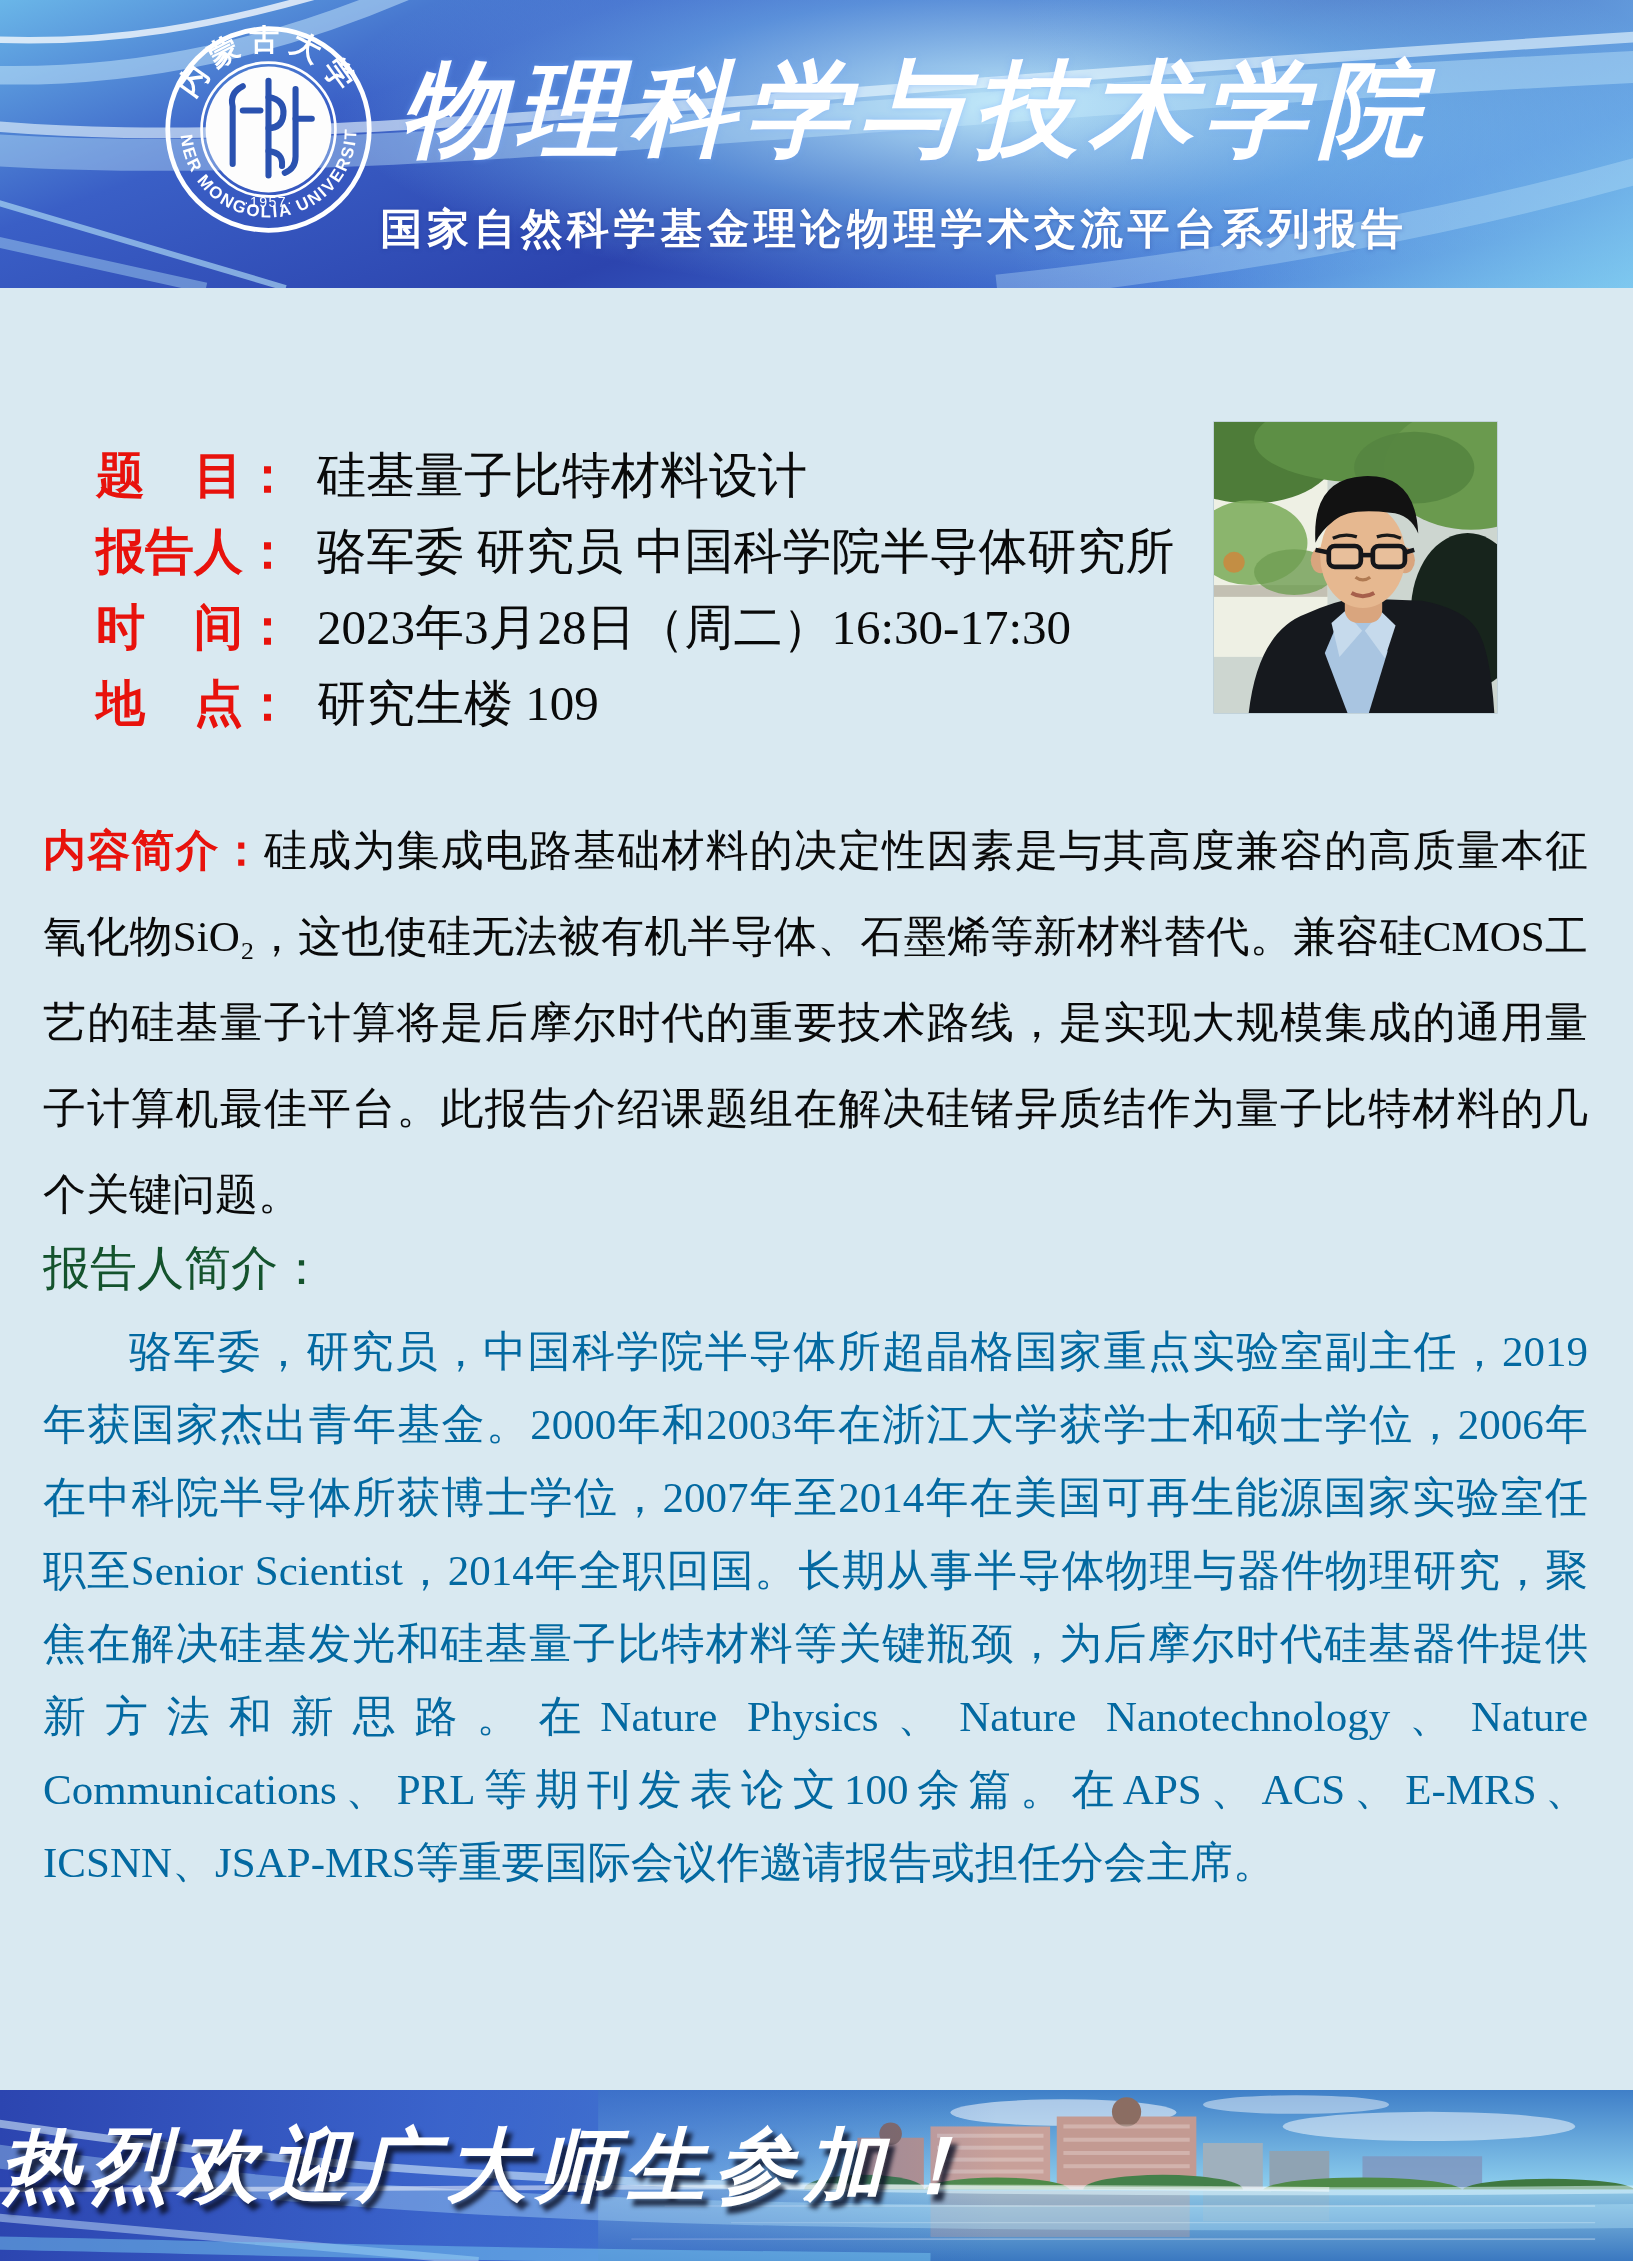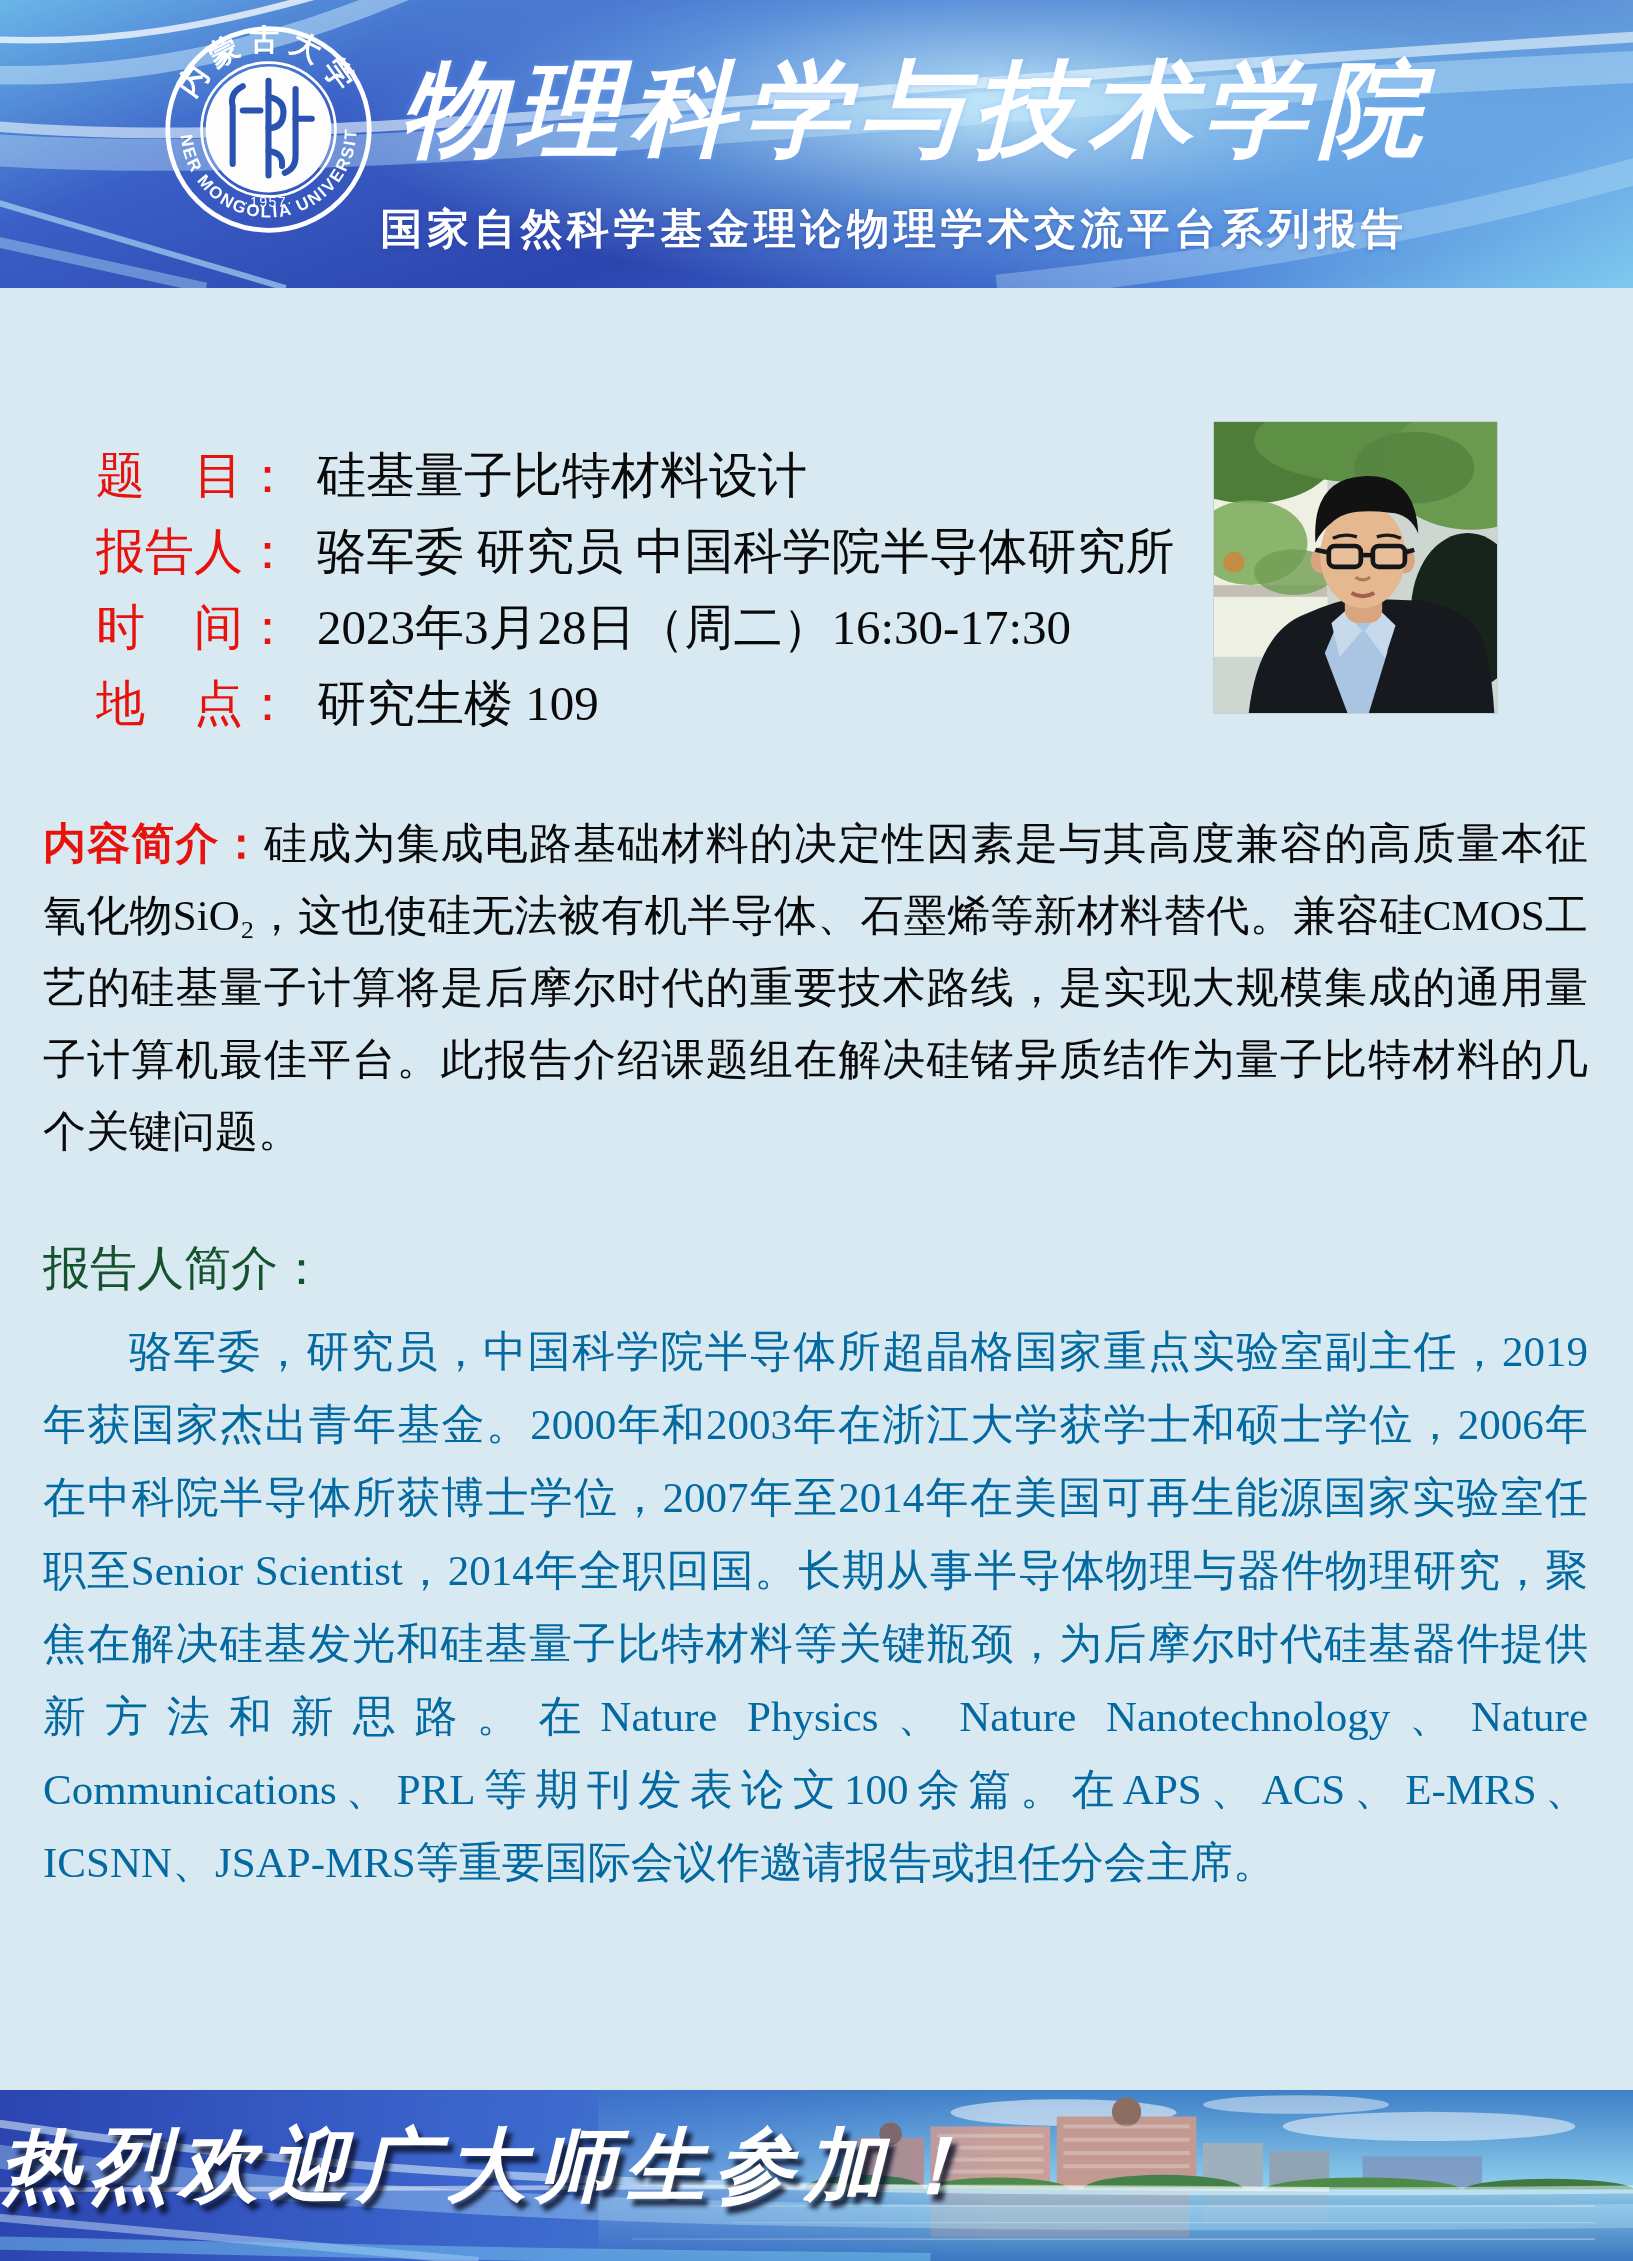--- a/index.html
+++ b/index.html
@@ -42,32 +42,32 @@
     background:#d9e9f1;
   }
   .lecture-title {
     position:absolute; top:13.3px; left:0; width:100%;
     text-align:center; color:#e8120c;
     font-size:88px; font-weight:800; font-style:italic;
     letter-spacing:24px; white-space:nowrap;
   }
   .info-block { position:absolute; top:150px; left:96px; }
   .info-row { height:76px; line-height:76px; font-size:49px; white-space:nowrap; }
-  .info-label { color:#e8120c; font-weight:400; margin-right:25px; }
+  .info-label { color:#e8120c; font-weight:700; margin-right:25px; }
   .info-value { color:#0a0a0a; }
 
   .photo {
     position:absolute; left:1214px; top:134px; width:283px; height:291px;
     box-shadow:0 0 0 0.7px rgba(120,140,150,0.35);
   }
   .photo svg { display:block; width:100%; height:100%; }
 
   .abstract {
     position:absolute; top:520px; left:43px; width:1545px;
-    font-size:43px; line-height:72px; text-align:justify; color:#0a0a0a;
+    font-size:43px; line-height:86px; text-align:justify; color:#0a0a0a;
     margin:0;
   }
   .abstract-label { color:#e8120c; font-weight:700; }
 
   .bio-heading {
     position:absolute; top:949px; left:43px;
     font-size:47px; font-weight:400; color:#14532d; white-space:nowrap;
   }
   .bio-body {
     position:absolute; top:1027px; left:43px; width:1545px;

